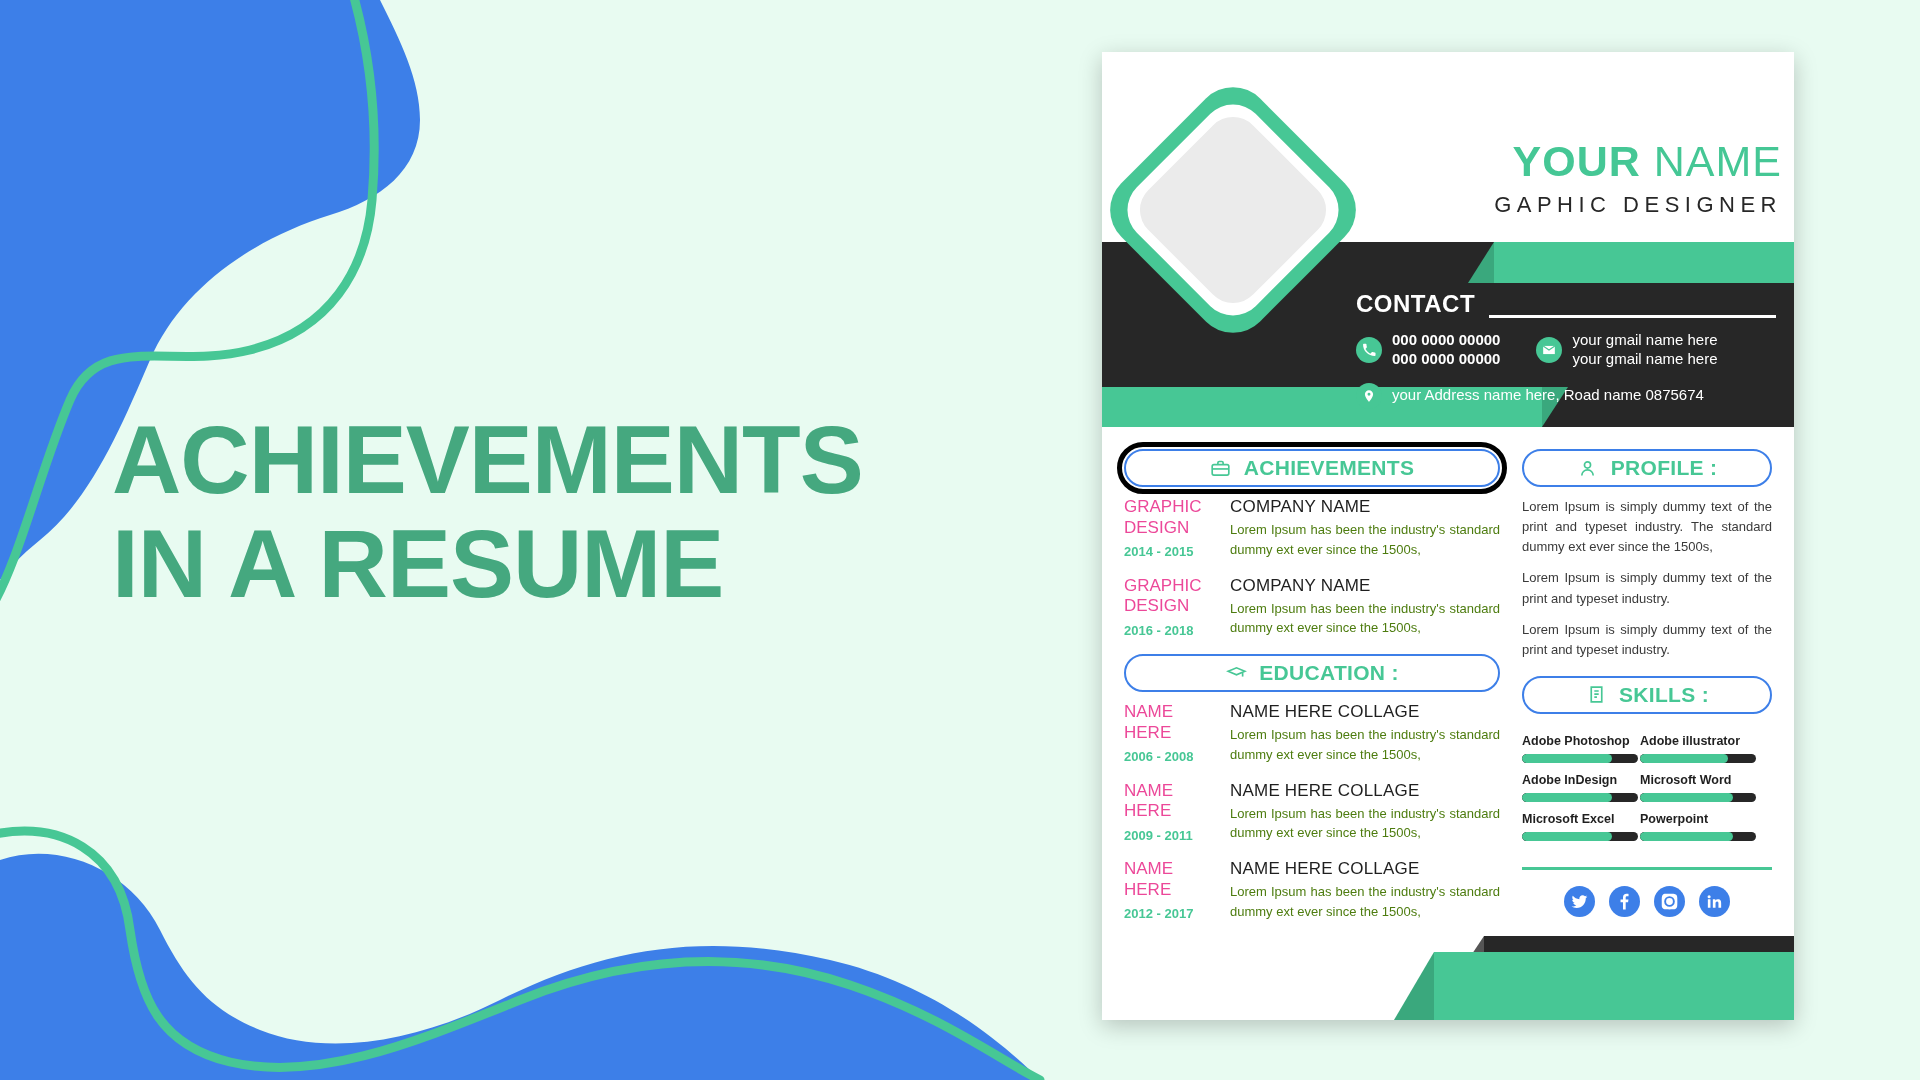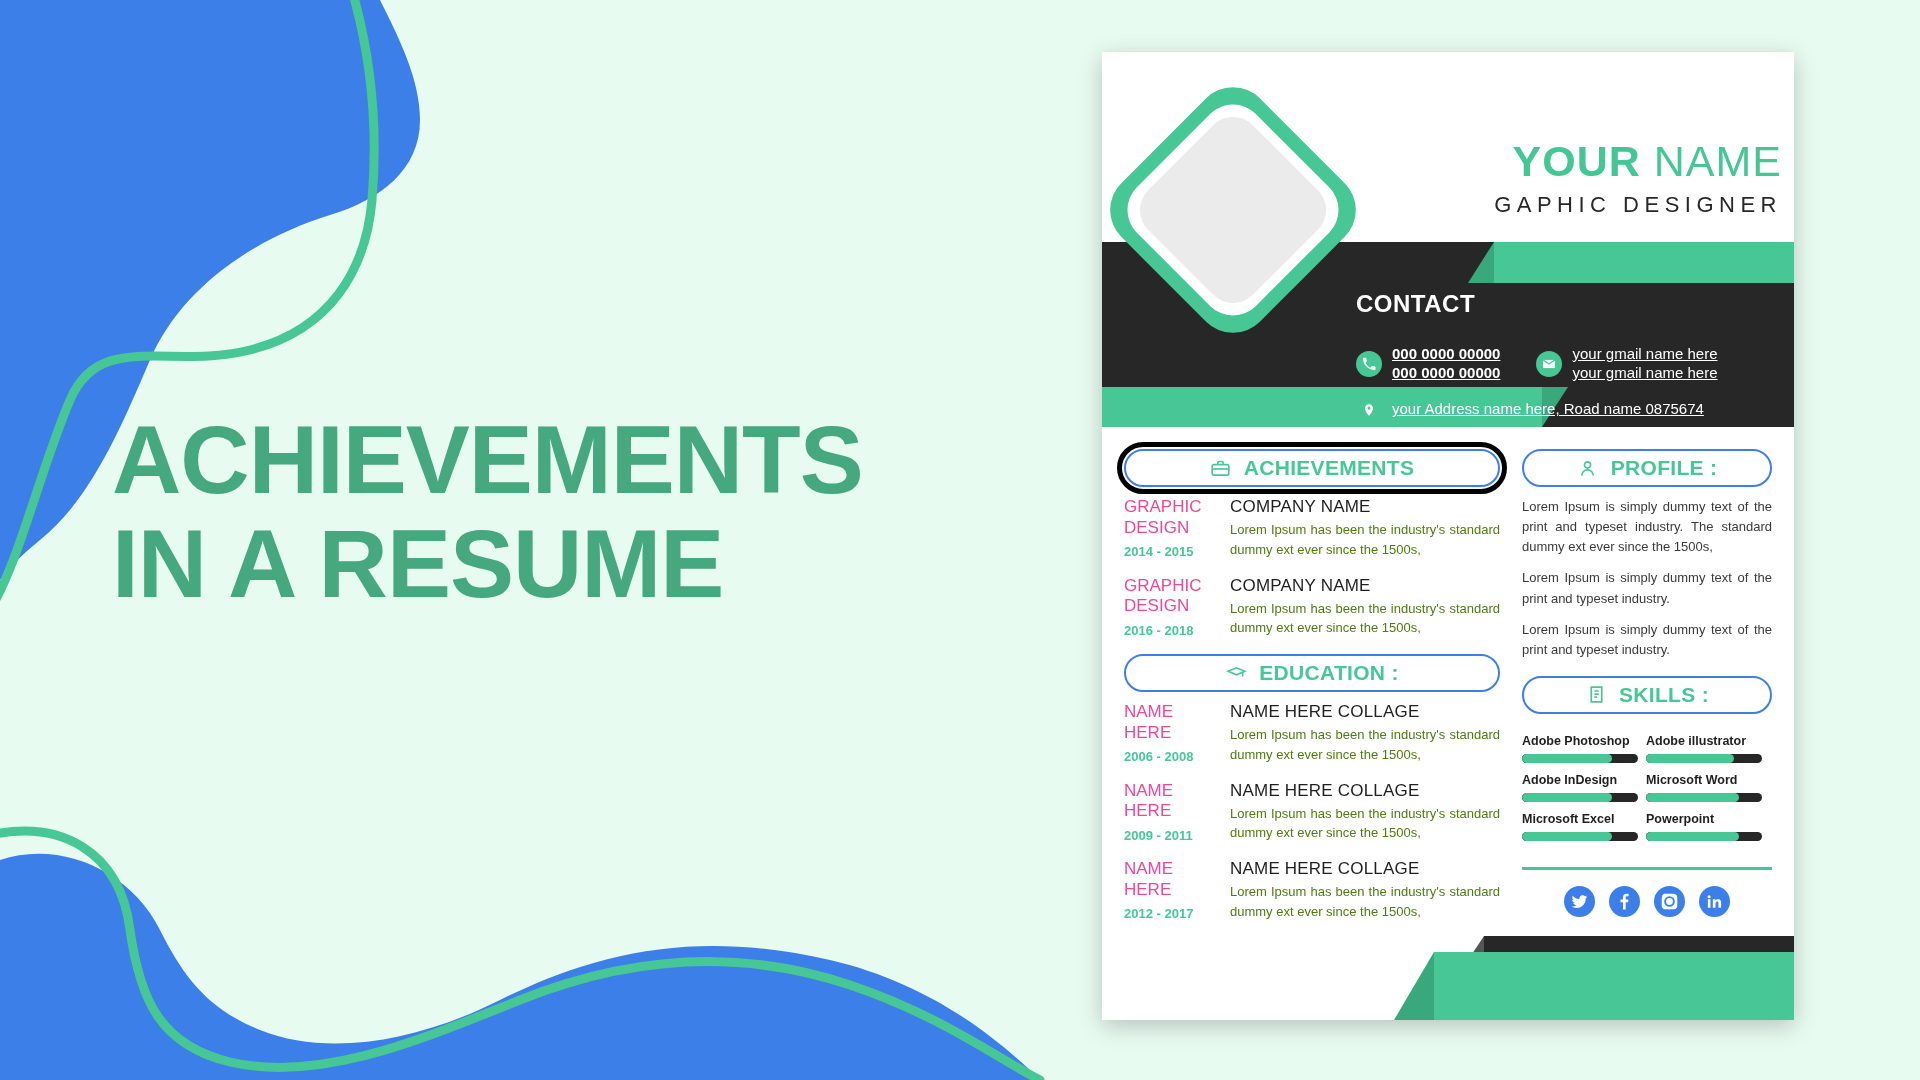--- a/index.html
+++ b/index.html
@@ -79,32 +79,32 @@
   .green-strip-bottom{
     position:absolute; left:0; bottom:0; width:440px; height:40px; background:#47c795;
   }
   .green-strip-bottom:after{
     content:""; position:absolute; right:-26px; bottom:0; width:26px; height:40px;
     background:#3aa87d;
     clip-path:polygon(0 0,0 100%,100% 0);
   }
 
   .contact-inner { position:absolute; left:254px; top:48px; right:18px; }
-  .contact-title-row { display:flex; align-items:flex-start; gap:14px;flex-direction:column; }
+  .contact-title-row { display:flex; align-items:flex-end; gap:14px; }
   .contact-title { color:#fff; font-size:24px; font-weight:bold; letter-spacing:.5px; }
   .contact-rule { flex:1; height:3px; background:#fff; }
 
   .contact-rows { margin-top:13px; }
   .contact-line { display:flex; align-items:center; }
   .cico {
     width:26px; height:26px; border-radius:50%; background:#47c795;
     display:flex; align-items:center; justify-content:center; flex:0 0 26px;
   }
   .cico svg { width:14px; height:14px; fill:#fff; }
-  .ctext { color:#fff; font-size:15px; font-weight:bold; line-height:1.26; margin-left:10px; white-space:nowrap;text-decoration:underline;}
+  .ctext { color:#fff; font-size:15px; font-weight:bold; line-height:1.26; margin-left:10px; white-space:nowrap;}
   .ctext.light { font-weight:500; }
   .contact-col-gap { width:36px; }
   .contact-addr { display:flex; align-items:center; margin-top:14px; }
 
   
   .sheet-body { display:flex; padding:22px 22px 0 22px; gap:22px; }
   .col-left  { width:376px; }
   .col-right { width:250px; }
 
   
@@ -130,21 +130,21 @@
   .entry-kw { font-size:17px; color:#ec4899; line-height:1.22; }
   .entry-date { font-size:13px; color:#47c795; font-weight:bold; margin-top:6px; }
   .entry-right { flex:1; }
   .entry-title { font-size:17px; font-weight:normal; color:#1f1f1f; letter-spacing:.2px; }
   .entry-desc { font-size:13px; color:#4d7c0f; line-height:1.52; text-align:justify; margin-top:3px; }
 
   
   .profile-p { font-size:13px; color:#3a3a3a; line-height:1.55; text-align:justify; margin-bottom:11px; }
 
   
-  .skills-grid { display:flex; flex-wrap:wrap; gap:10px 8px;margin-top:20px; }
+  .skills-grid { display:flex; flex-wrap:wrap; gap:10px 2px;margin-top:20px; }
   .skill { width:116px; }
   .skill-name { font-size:12.5px; font-weight:bold; color:#1f1f1f; margin-bottom:6px; white-space:nowrap;}
   .skill-track { height:9px; border-radius:5px; background:#272727; overflow:hidden; }
   .skill-fill { height:100%; border-radius:5px; background:#47c795; }
 
   
   .social-sep { height:3px; background:#47c795; margin:26px 0 16px 0; }
   .social-row { display:flex; gap:14px; justify-content:center; }
   .social { width:31px; height:31px; border-radius:50%; background:#3d7fe8; display:flex; align-items:center; justify-content:center; }
   .social svg { width:19px; height:19px; fill:#fff; }

